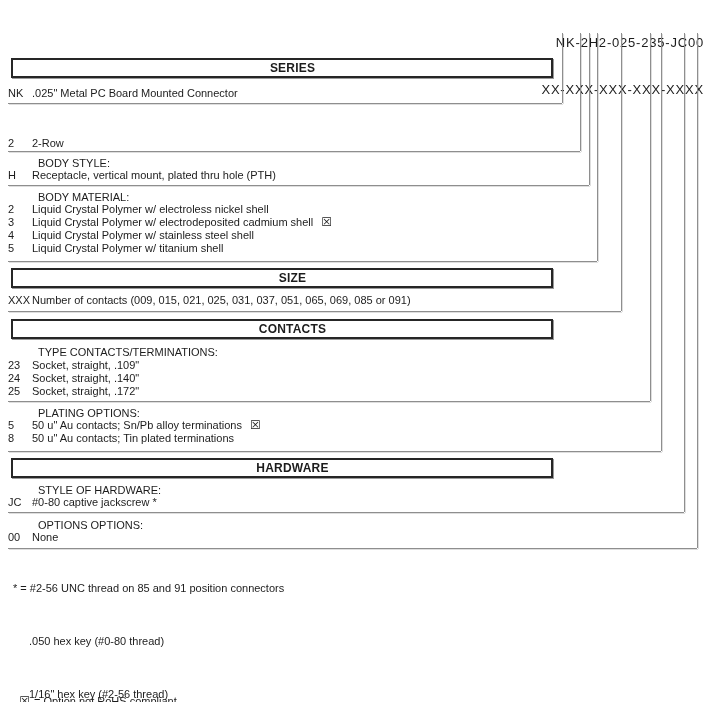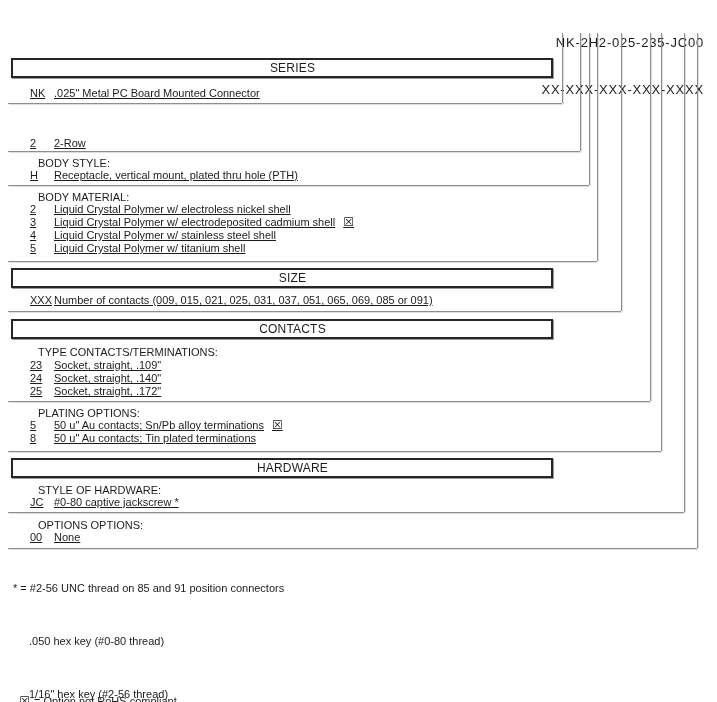--- a/index.html
+++ b/index.html
@@ -7,22 +7,22 @@
        font-family:"Liberation Sans",sans-serif;color:#1c1c1c;}
   .pn{position:absolute;top:4px;right:13px;text-align:right;
       font-size:13px;line-height:15.5px;letter-spacing:0.8px;white-space:pre;}
   .vline{position:absolute;top:33px;width:1px;background:#8e8e8e;
          box-shadow:1px 1px 0 rgba(0,0,0,0.13);}
   .sep{position:absolute;left:8px;height:1px;background:#8e8e8e;
        box-shadow:1px 1px 0 rgba(0,0,0,0.13);}
   .secbox{position:absolute;left:11px;width:542px;height:20px;box-sizing:border-box;
           border:2px solid #262626;background:#fff;box-shadow:1px 1px 0 #9a9a9a;
           display:flex;align-items:center;justify-content:center;
-          font-weight:normal;font-size:12px;letter-spacing:0.2px;padding-left:21px;}
-  .row{position:absolute;left:30px;font-size:11px;line-height:12px;display:flex;white-space:pre;text-decoration:underline;}
+          font-weight:bold;font-size:12px;letter-spacing:0.2px;padding-left:21px;}
+  .row{position:absolute;left:8px;font-size:11px;line-height:12px;display:flex;white-space:pre;}
   .row .code{display:inline-block;width:24px;flex:none;}
   .row .flag{margin-left:8px;font-size:12px;line-height:12px;}
   .grp-label{position:absolute;left:38px;font-size:11px;line-height:12px;white-space:pre;}
   .footnotes{position:absolute;left:13px;top:557px;font-size:11px;line-height:12.4px;white-space:pre;}
   .fn-line{padding-left:16px;margin-top:16px;}
   .rohs{position:absolute;left:7px;top:683px;font-size:11px;line-height:12px;white-space:pre;}
   .rohs .sym{font-size:12px;margin-right:4px;}
 </style>
 </head>
 <body>

